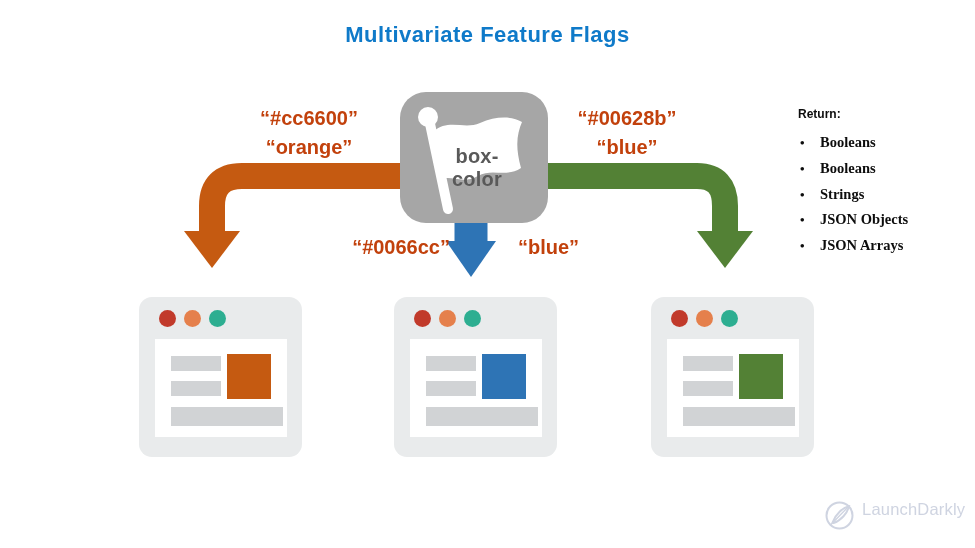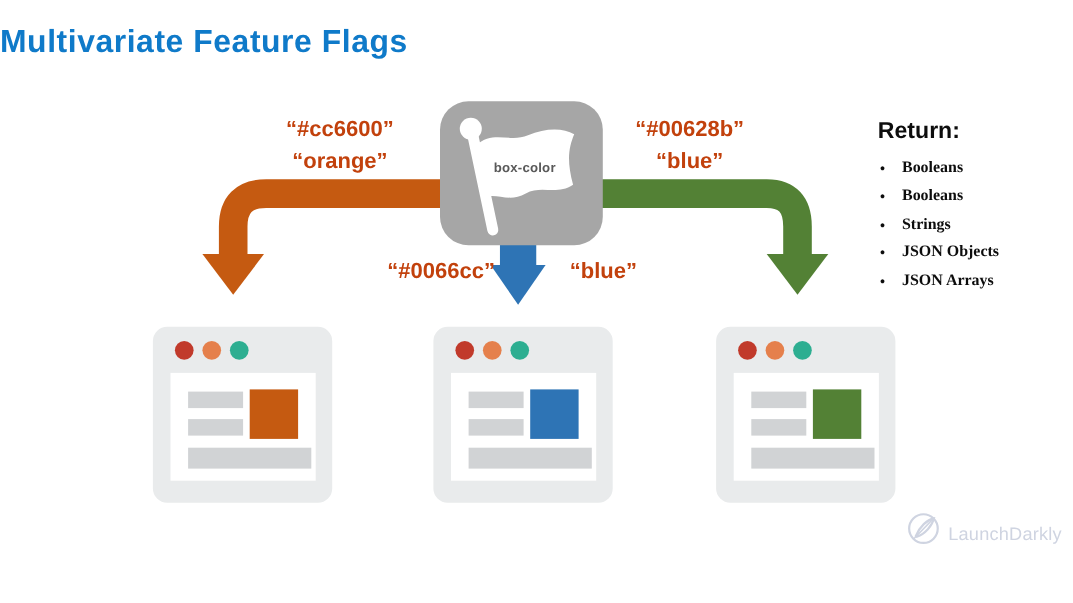--- a/index.html
+++ b/index.html
@@ -2,46 +2,46 @@
 <html><head>
 <meta charset="utf-8">
 <style>
   html,body{margin:0;padding:0;background:#fff;}
   .stage{
     position:relative;width:975px;height:548px;background:#ffffff;overflow:hidden;
     font-family:"Liberation Sans","DejaVu Sans",sans-serif;
   }
   
   .title{
-    position:absolute;left:0;right:0;top:22px;
-    font-size:29px;font-weight:bold;color:#0f7ac9;letter-spacing:.5px;
+    position:absolute;left:0;right:0;top:22px;text-align:center;
+    font-size:22px;font-weight:bold;color:#0f7ac9;letter-spacing:.5px;
   }
   
   .arrows{position:absolute;left:0;top:0;width:975px;height:548px;}
   
   .flag-box{
     position:absolute;left:400px;top:92px;width:148px;height:131px;
     background:#a6a6a6;border-radius:26px;
   }
   .flag-box svg{position:absolute;left:0;top:0;}
   .flag-label{
     position:absolute;left:36px;top:53px;width:82px;text-align:center;
-    font-size:12px;font-weight:bold;color:#595959;letter-spacing:.2px;
+    font-size:20px;font-weight:bold;color:#595959;letter-spacing:.2px;
   }
   
   .vlabel{
     position:absolute;color:#c2410c;font-size:20px;line-height:29px;text-align:center;font-weight:bold;
   }
   .vlabel.orange{left:233px;top:104px;width:152px;}
   .vlabel.green{left:551px;top:104px;width:152px;}
   .vlabel.blue-hex{left:352px;top:233px;width:98px;text-align:right;}
   .vlabel.blue-name{left:518px;top:233px;width:80px;text-align:left;}
   
   .return-panel{position:absolute;left:798px;top:107px;width:160px;color:#0d0d0d;}
-  .return-heading{font-size:21px;font-weight:bold;margin:0 0 9px 0;}
+  .return-heading{font-size:12px;font-weight:bold;margin:0 0 9px 0;}
   .return-list{list-style:none;margin:0;padding:0;}
   .return-list li{
     position:relative;padding-left:22px;height:25.8px;line-height:25.8px;
     font-size:14.5px;font-weight:bold;font-family:Liberation Serif, serif;
   }
   .return-list li::before{
     content:"•";position:absolute;left:2px;top:0;font-size:13px;color:#0d0d0d;
   }
   
   .bwin{
@@ -54,21 +54,21 @@
   .dots{position:absolute;left:20px;top:13px;display:flex;gap:8px;}
   .dot{width:17px;height:17px;border-radius:50%;}
   .panel{position:absolute;left:16px;top:42px;width:132px;height:98px;background:#ffffff;}
   .pbar{position:absolute;background:#d1d3d5;}
   .pbar.b1{left:16px;top:17px;width:50px;height:15px;}
   .pbar.b2{left:16px;top:42px;width:50px;height:15px;}
   .pbar.wide{left:16px;top:68px;width:112px;height:19px;}
   .square{position:absolute;left:72px;top:15px;width:44px;height:45px;}
   
   .watermark{
-    position:absolute;left:824px;top:465px;display:flex;align-items:flex-end;gap:7px;
+    position:absolute;left:824px;top:500px;display:flex;align-items:flex-start;gap:7px;
     color:#cfd4e1;
   }
   .watermark .brand{font-size:16.5px;letter-spacing:.2px;}
 </style>
 </head>
 <body>
 
 <div class="stage">
 
   <div class="title" style="color: rgb(15, 122, 201);">Multivariate Feature Flags</div>

